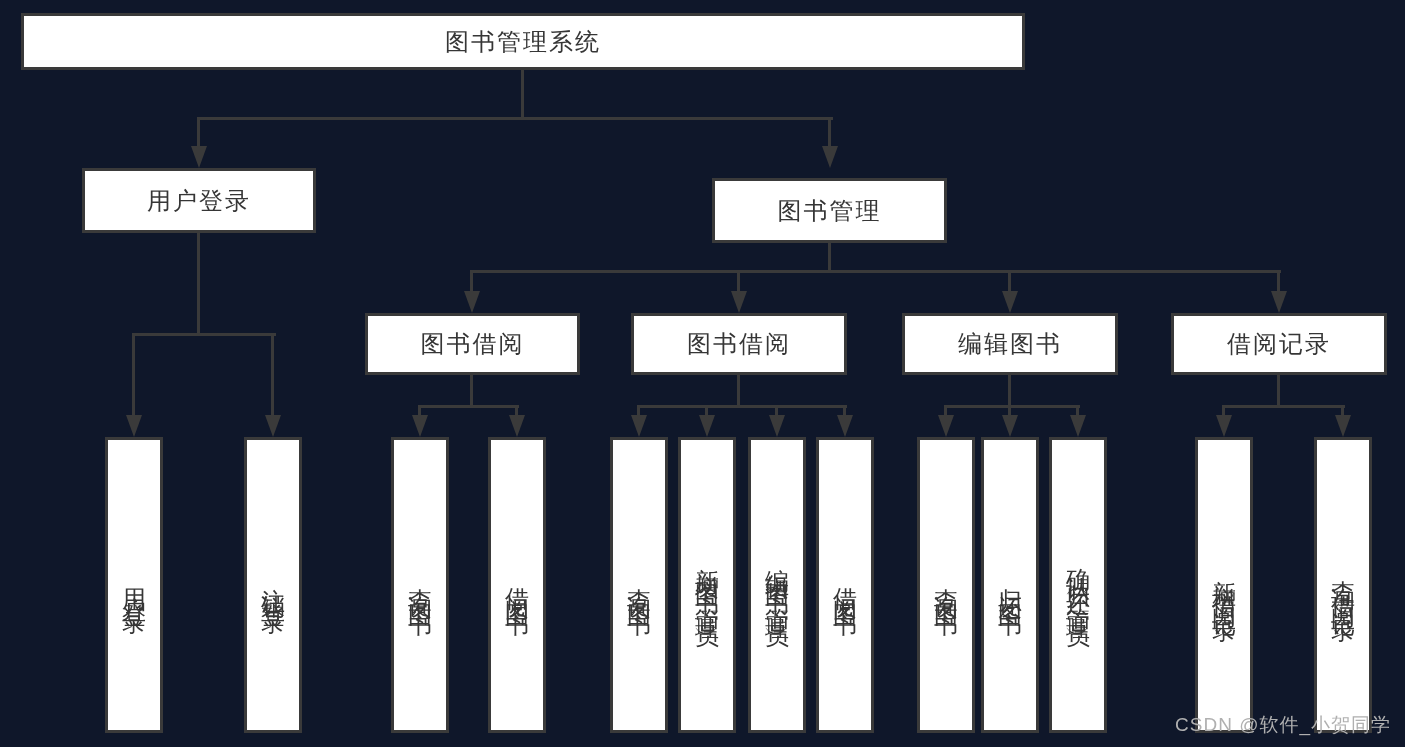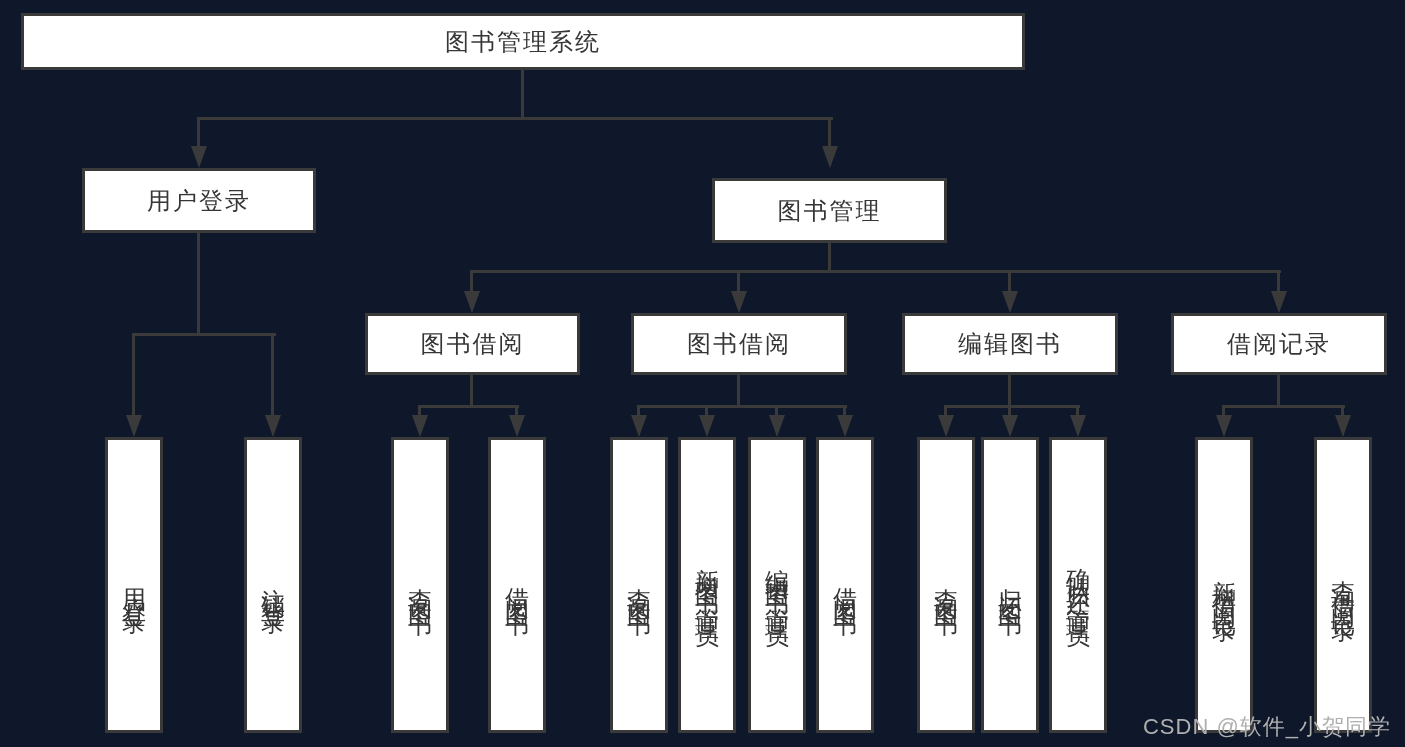--- a/index.html
+++ b/index.html
@@ -35,21 +35,21 @@
   .hline{position:absolute;height:3px;background:#3a3a3a;z-index:1;}
   .arrow{
     position:absolute;width:0;height:0;z-index:1;
     border-left:8px solid transparent;
     border-right:8px solid transparent;
     border-top:22px solid #3a3a3a;
   }
   .watermark{
     position:absolute;
     top:712px;right:14px;
-    font-size:22px;
+    font-size:19px;
     color:#b0b0b0;
     letter-spacing:1px;
     z-index:5;
   }
 </style>
 </head>
 <body>
 
 <div id="canvas">
 

